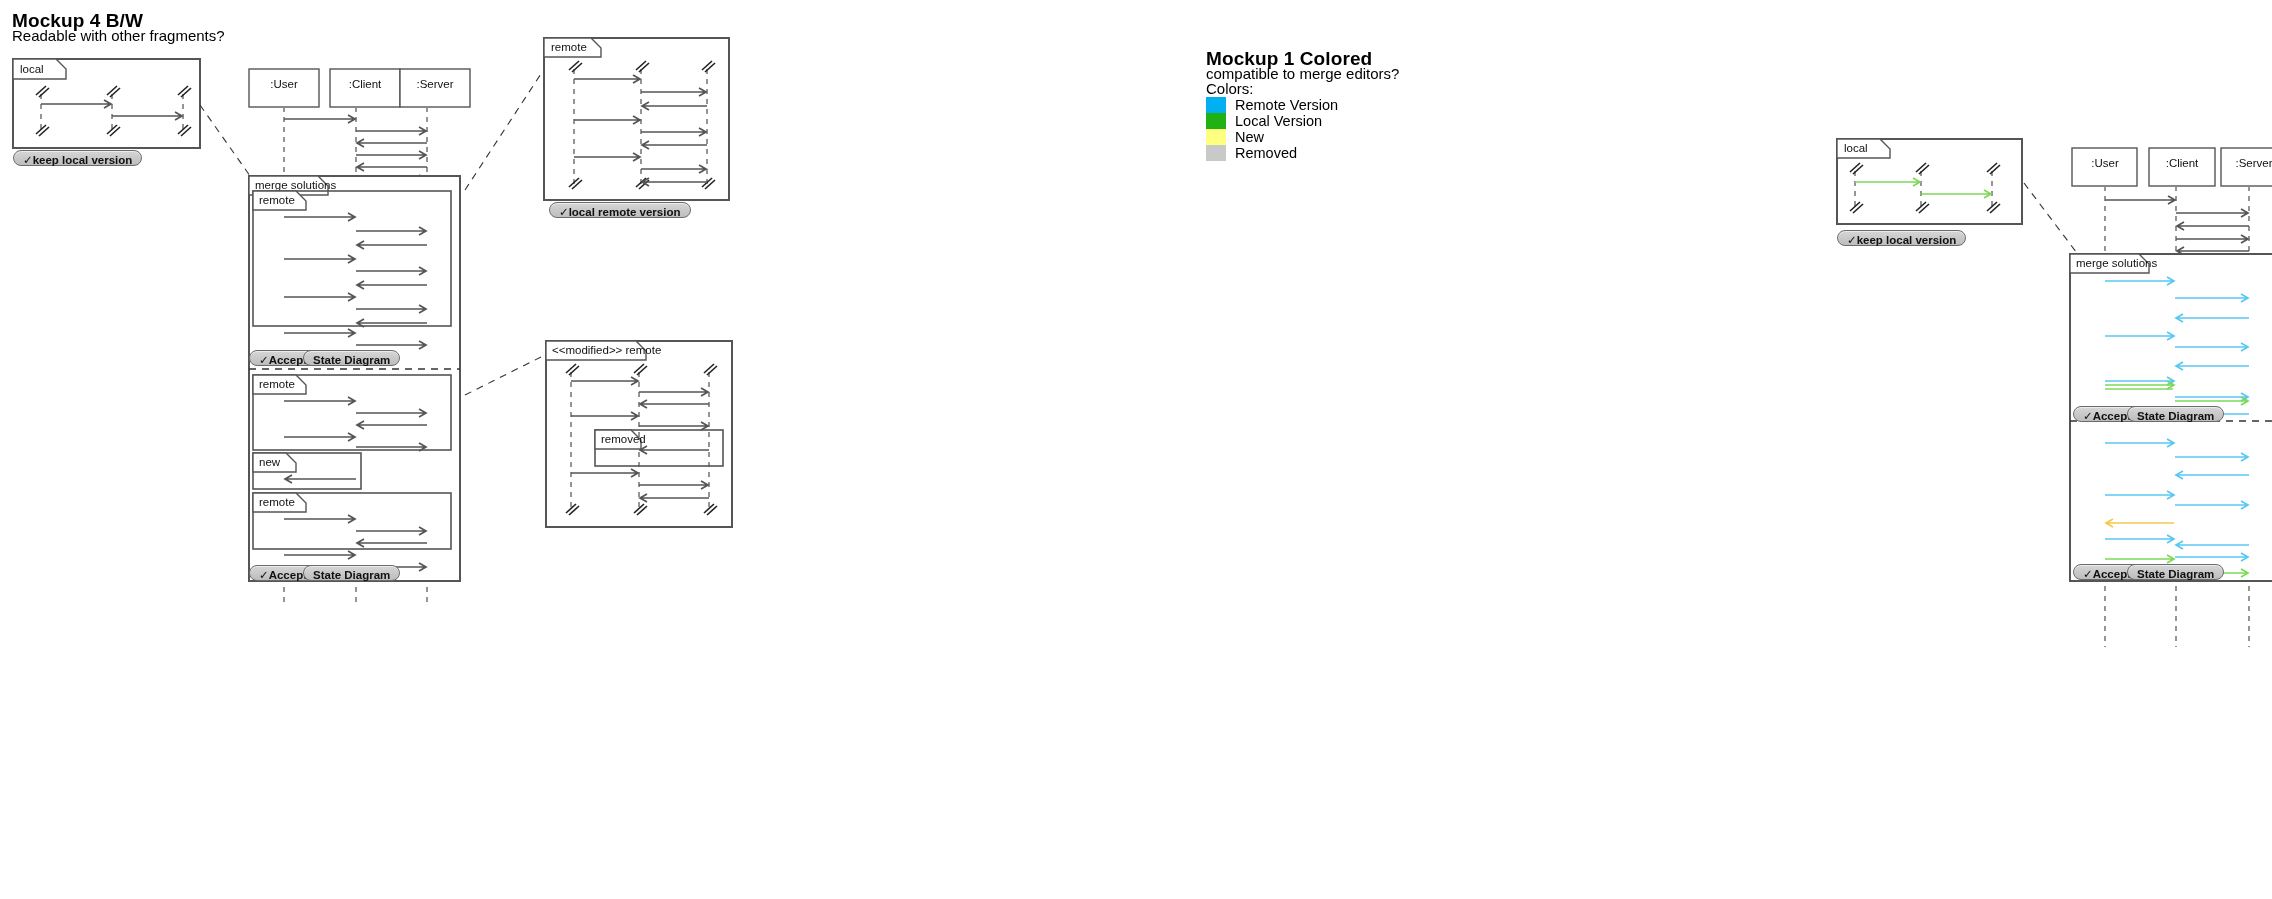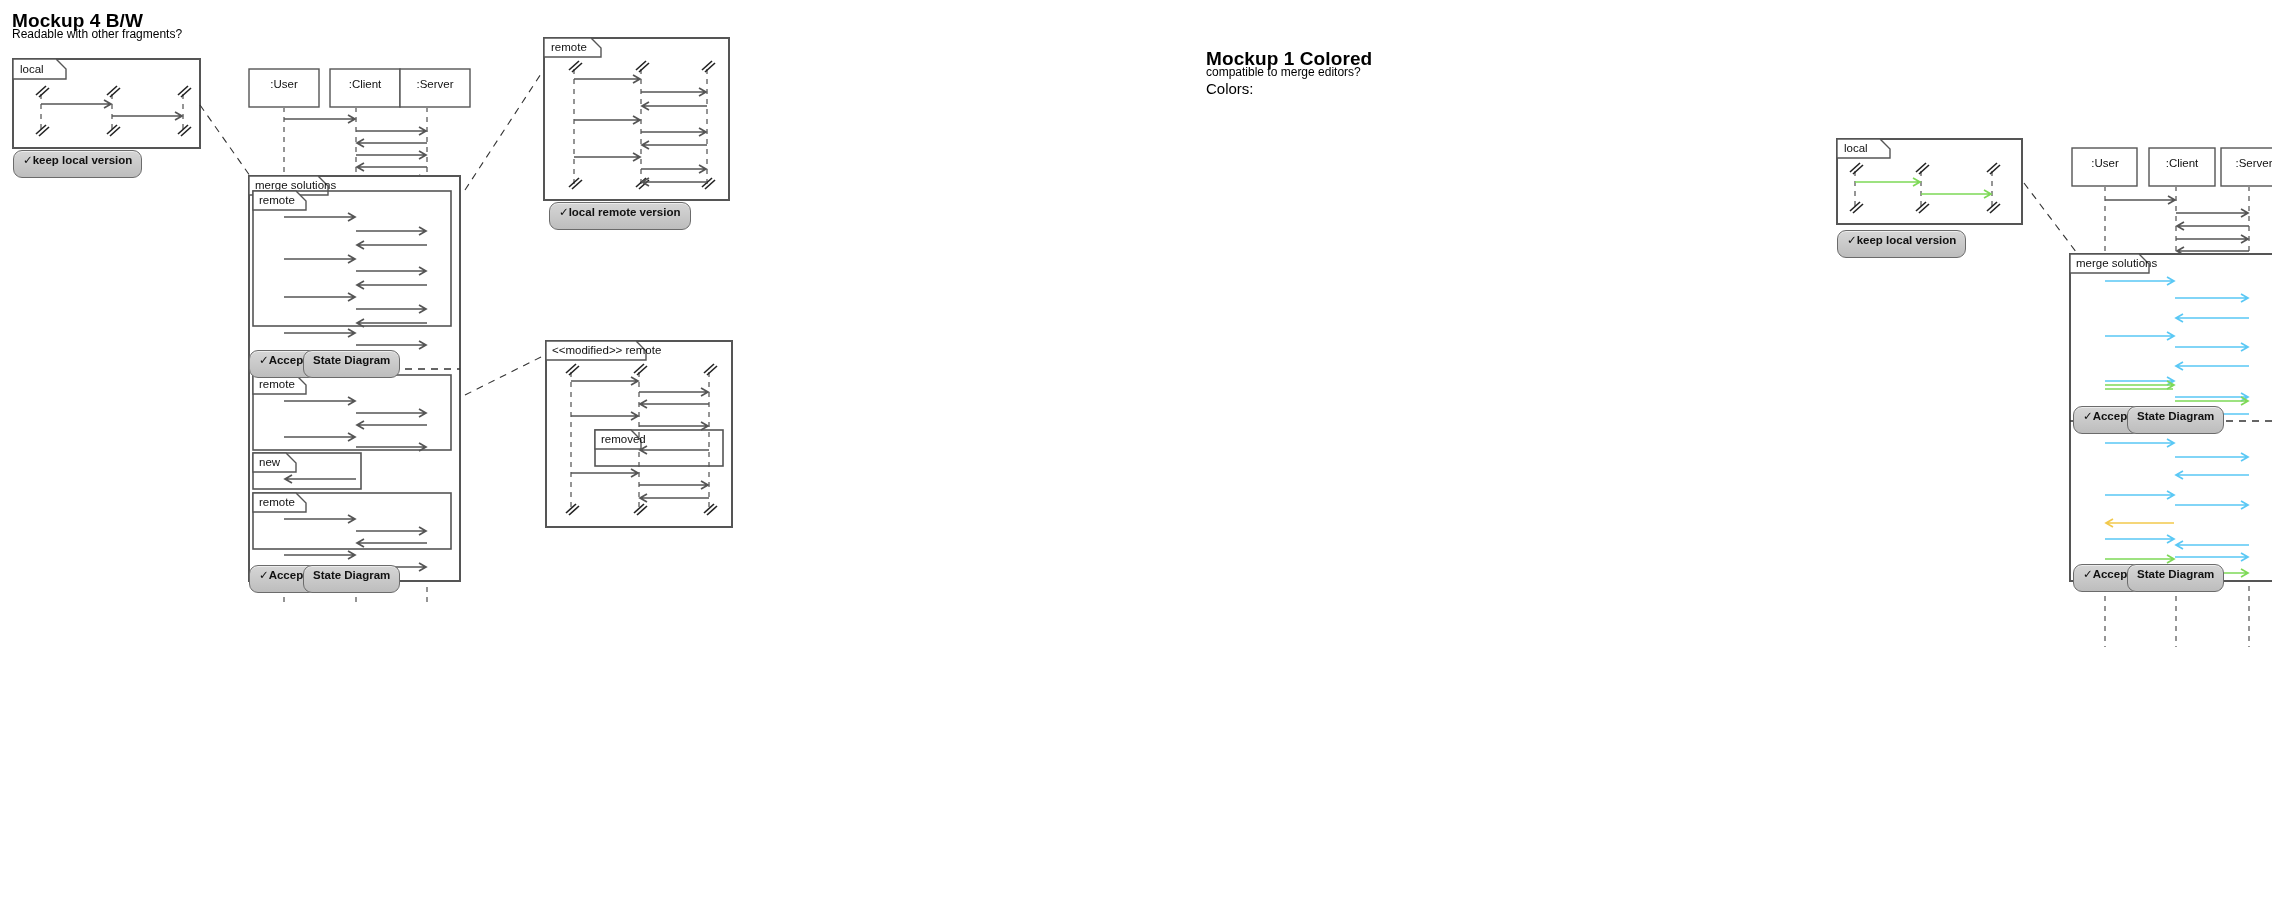--- a/index.html
+++ b/index.html
@@ -3,29 +3,29 @@
 <meta charset="utf-8">
 <style>
   html,body{margin:0;padding:0;background:#ffffff;}
   body{width:2272px;height:899px;position:relative;overflow:hidden;
        font-family:"Liberation Sans","DejaVu Sans",sans-serif;color:#000;}
   .panel{position:absolute;top:0;height:899px;}
   #panel-bw{left:0;width:1136px;}
   #panel-color{left:1136px;width:1136px;margin-top:35px;}
 
   .title{position:absolute;font-size:19px;font-weight:bold;letter-spacing:.1px;}
-  .subtitle{position:absolute;font-size:12px;}
+  .subtitle{position:absolute;font-size:15px;}
   .colors-label{position:absolute;font-size:15px;font-weight:normal;}
 
   .legend{position:absolute;}
   .legend-row{display:flex;align-items:center;height:16px;margin-bottom:0px;}
   .legend-swatch{width:20px;height:16px;display:inline-block;}
   .legend-text{font-size:14.5px;margin-left:9px;line-height:16px;white-space:nowrap;}
 
-  .btn{position:absolute;height:28px;line-height:18px;
+  .btn{position:absolute;height:16px;line-height:18px;
        background:linear-gradient(#d6d6d6,#bdbdbd);
        border:1px solid #6b6b6b;border-radius:9px;
        font-size:11.5px;font-weight:bold;text-align:center;
        color:#111;box-sizing:border-box;padding:0 9px;white-space:nowrap;
        box-shadow:0 1px 0 rgba(255,255,255,.55) inset;}
 
   svg{position:absolute;overflow:visible;}
   .frame-rect{fill:#ffffff;stroke:#555;stroke-width:2;}
   .frame-rect-thin{fill:none;stroke:#555;stroke-width:1.6;}
   .tab-path{fill:#ffffff;stroke:#555;stroke-width:1.4;}
@@ -240,20 +240,38 @@
     </g>
   </svg>
 </div>
 
 <div class="panel" id="panel-color">
 
   <div class="title" style="left:70px;top:13px;">Mockup 1 Colored</div>
   <div class="subtitle" style="left:70px;top:30px;">compatible to merge editors?</div>
   <div class="colors-label" style="left:70px;top:45px;">Colors:</div>
 
+  <div class="legend" style="left:70px;top:62px;">
+    <div class="legend-row">
+      <span class="legend-swatch" style="background:#00b0f0;"></span>
+      <span class="legend-text">Remote Version</span>
+    </div>
+    <div class="legend-row">
+      <span class="legend-swatch" style="background:#22b114;"></span>
+      <span class="legend-text">Local Version</span>
+    </div>
+    <div class="legend-row">
+      <span class="legend-swatch" style="background:#ffff80;"></span>
+      <span class="legend-text">New</span>
+    </div>
+    <div class="legend-row">
+      <span class="legend-swatch" style="background:#c9c9c9;"></span>
+      <span class="legend-text">Removed</span>
+    </div>
+  </div>
 
   <svg id="svg-c-local" width="200" height="100" style="left:700px;top:103px;">
     <rect class="frame-rect" x="1" y="1" width="185" height="85"></rect>
     <path class="tab-path" d="M1,1 L44,1 L54,11 L54,20 L1,20 Z"></path>
     <text class="tab-text" x="8" y="14">local</text>
     <line class="lifeline" x1="19" y1="33" x2="19" y2="73"></line>
     <line class="lifeline" x1="85" y1="33" x2="85" y2="73"></line>
     <line class="lifeline" x1="156" y1="33" x2="156" y2="73"></line>
     <g class="gap-mark">
       <line x1="14" y1="34" x2="24" y2="25"></line>

